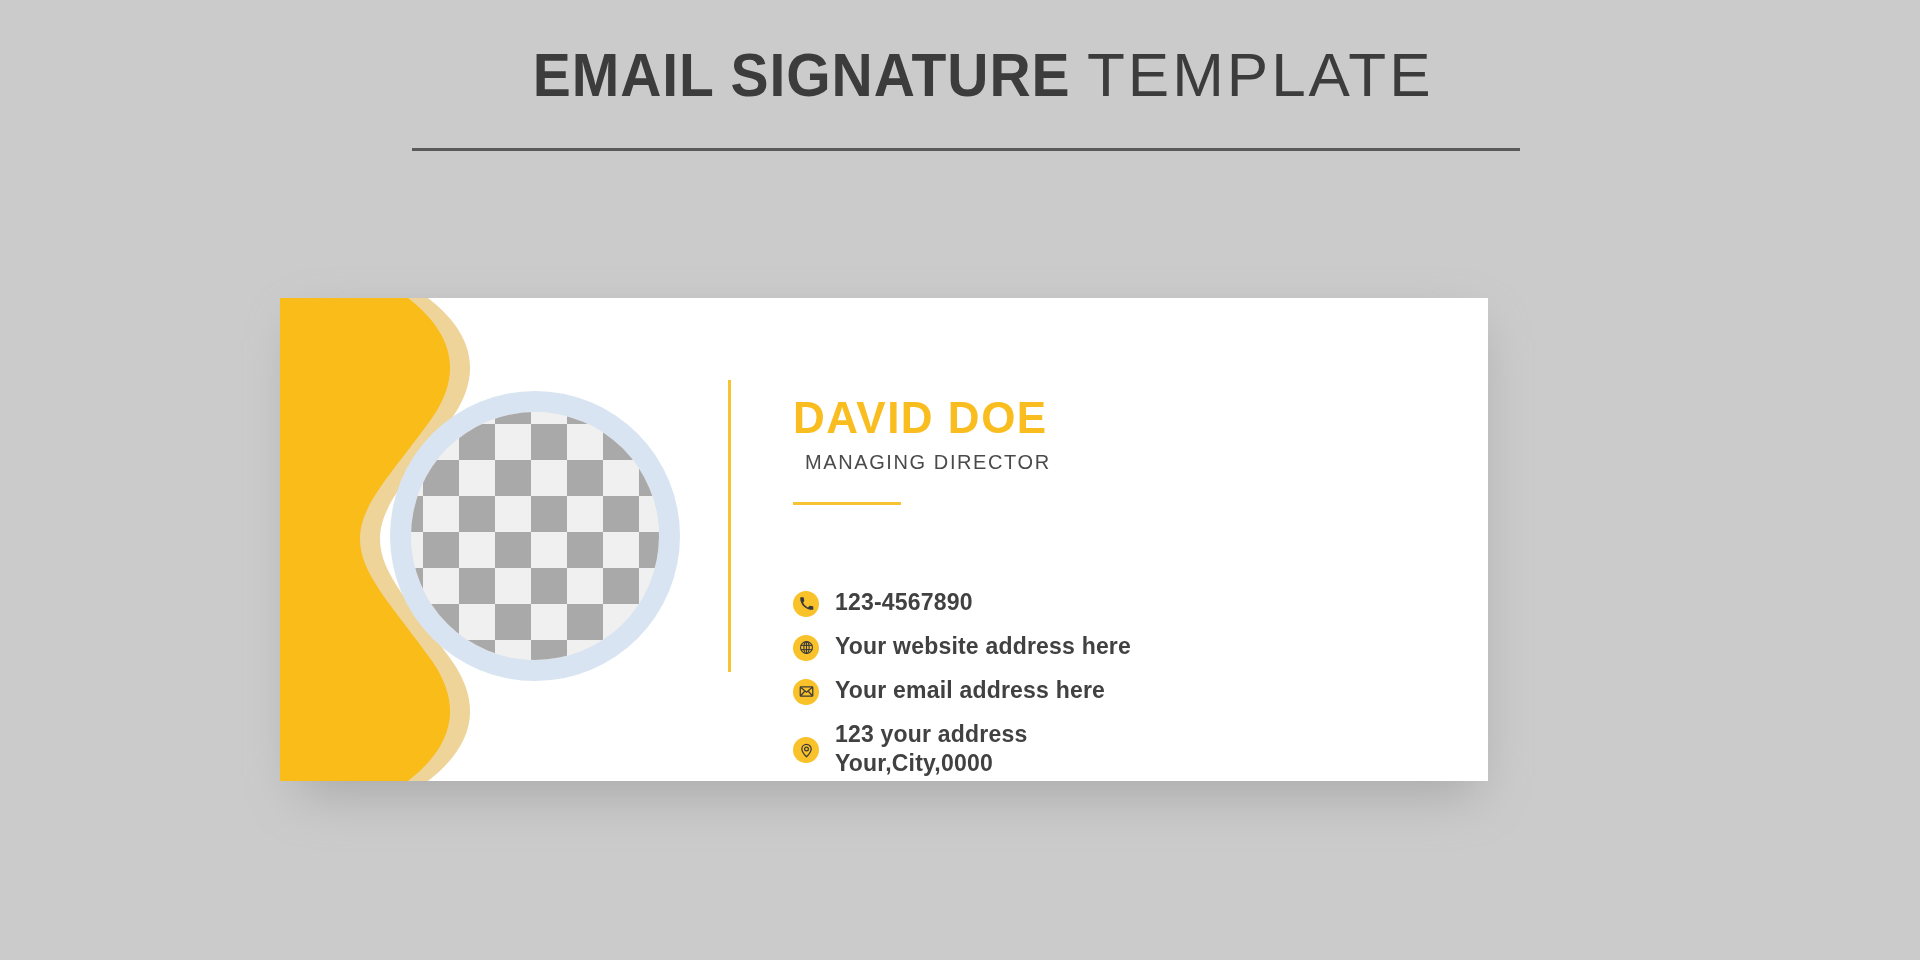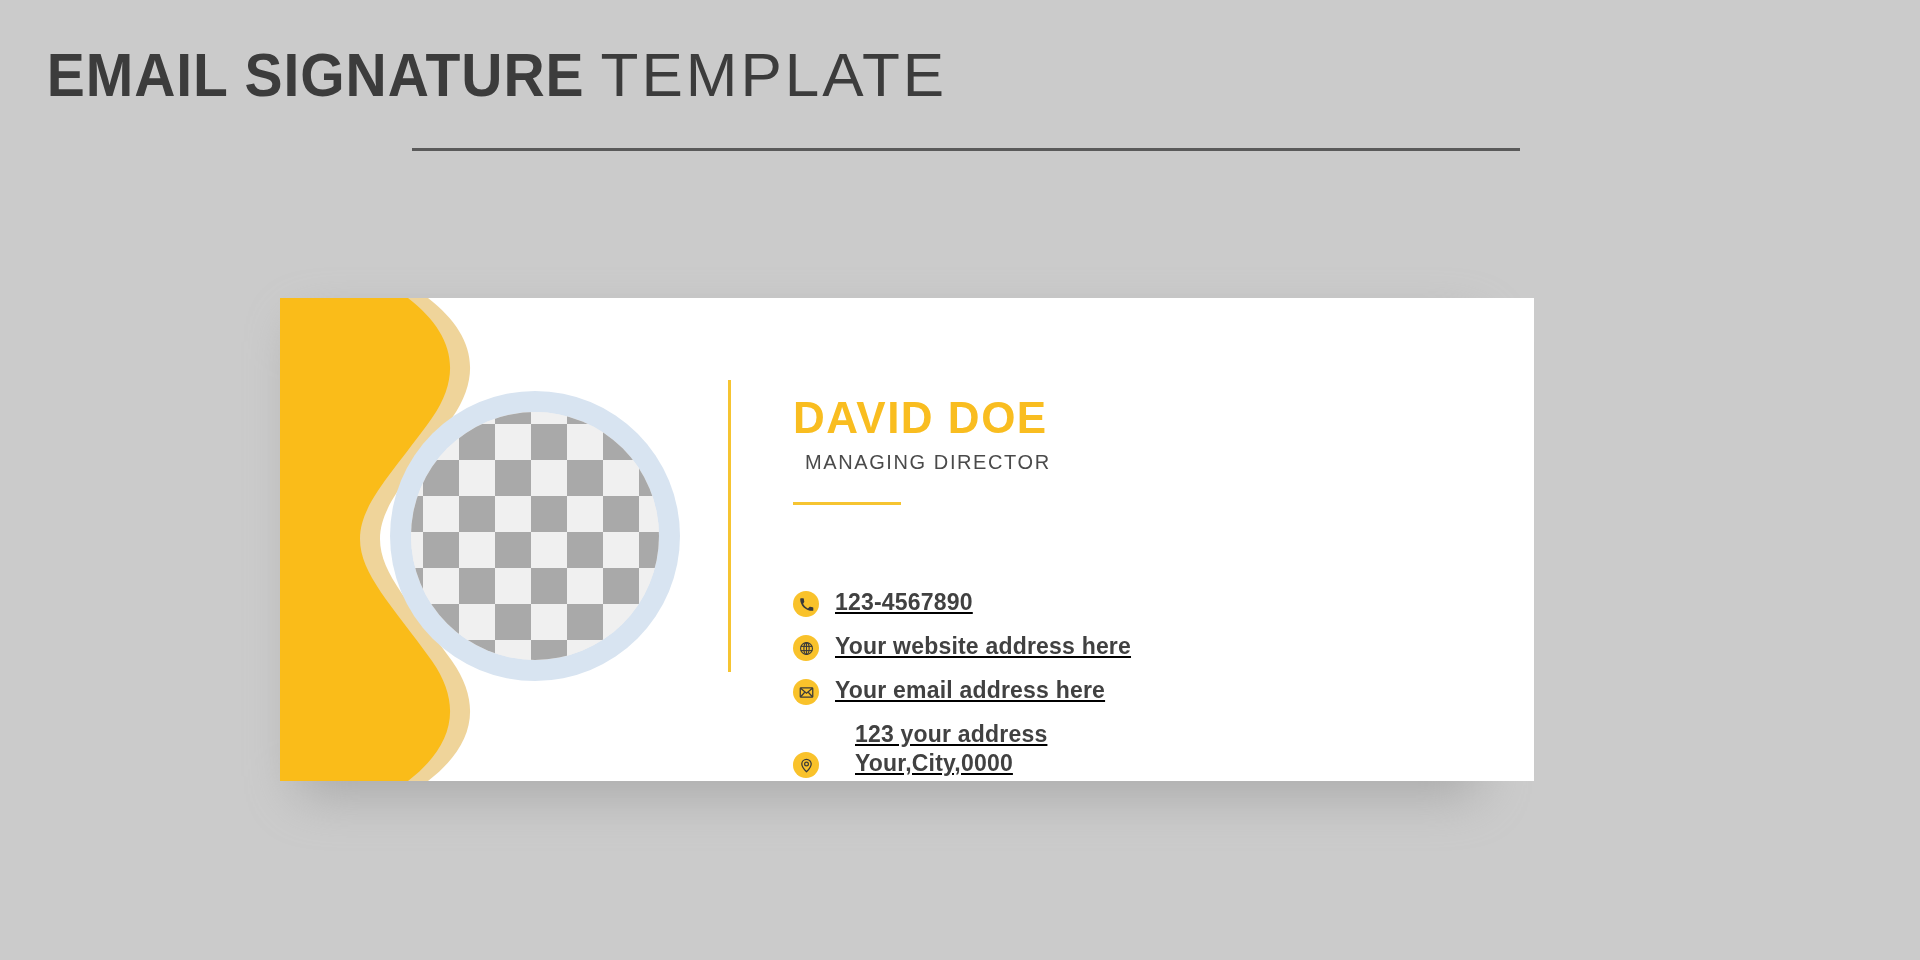--- a/index.html
+++ b/index.html
@@ -22,20 +22,21 @@
     left: 0;
     top: 0;
     width: 1920px;
     height: 170px;
   }
   .header-title {
     position: absolute;
     left: 0;
     top: 40px;
     width: 1920px;
+    text-align: center;
     font-size: 62px;
     line-height: 70px;
     color: #3c3c3c;
     white-space: nowrap;
   }
   .title-strong {
     font-weight: bold;
     letter-spacing: 1px;
     font-stretch: condensed;
     transform: scaleX(0.92);
@@ -76,21 +77,20 @@
     border-radius: 4px;
   }
   .card {
     position: absolute;
     left: 0;
     top: 0;
     width: 1208px;
     height: 483px;
     background: #ffffff;
     overflow: hidden;
-    padding-left: 46px;
   }
 
   
   .left-art {
     position: absolute;
     left: 0;
     top: 0;
     width: 250px;
     height: 483px;
   }
@@ -171,25 +171,24 @@
 
   
   .contacts {
     position: absolute;
     left: 513px;
     top: 290px;
     width: 520px;
   }
   .contact-row {
     display: flex;
-    align-items: flex-end;
+    align-items: center;
     margin-bottom: 15px;
-    text-decoration: underline;
-  }
-  .contact-row:last-child { margin-bottom: 0; gap: 20px; }
+  }
+  .contact-row:last-child { margin-bottom: 0; }
   .c-icon {
     flex: 0 0 auto;
     width: 26px;
     height: 26px;
     border-radius: 50%;
     background: #f9c22b;
     display: flex;
     align-items: center;
     justify-content: center;
     margin-top: 2px;

